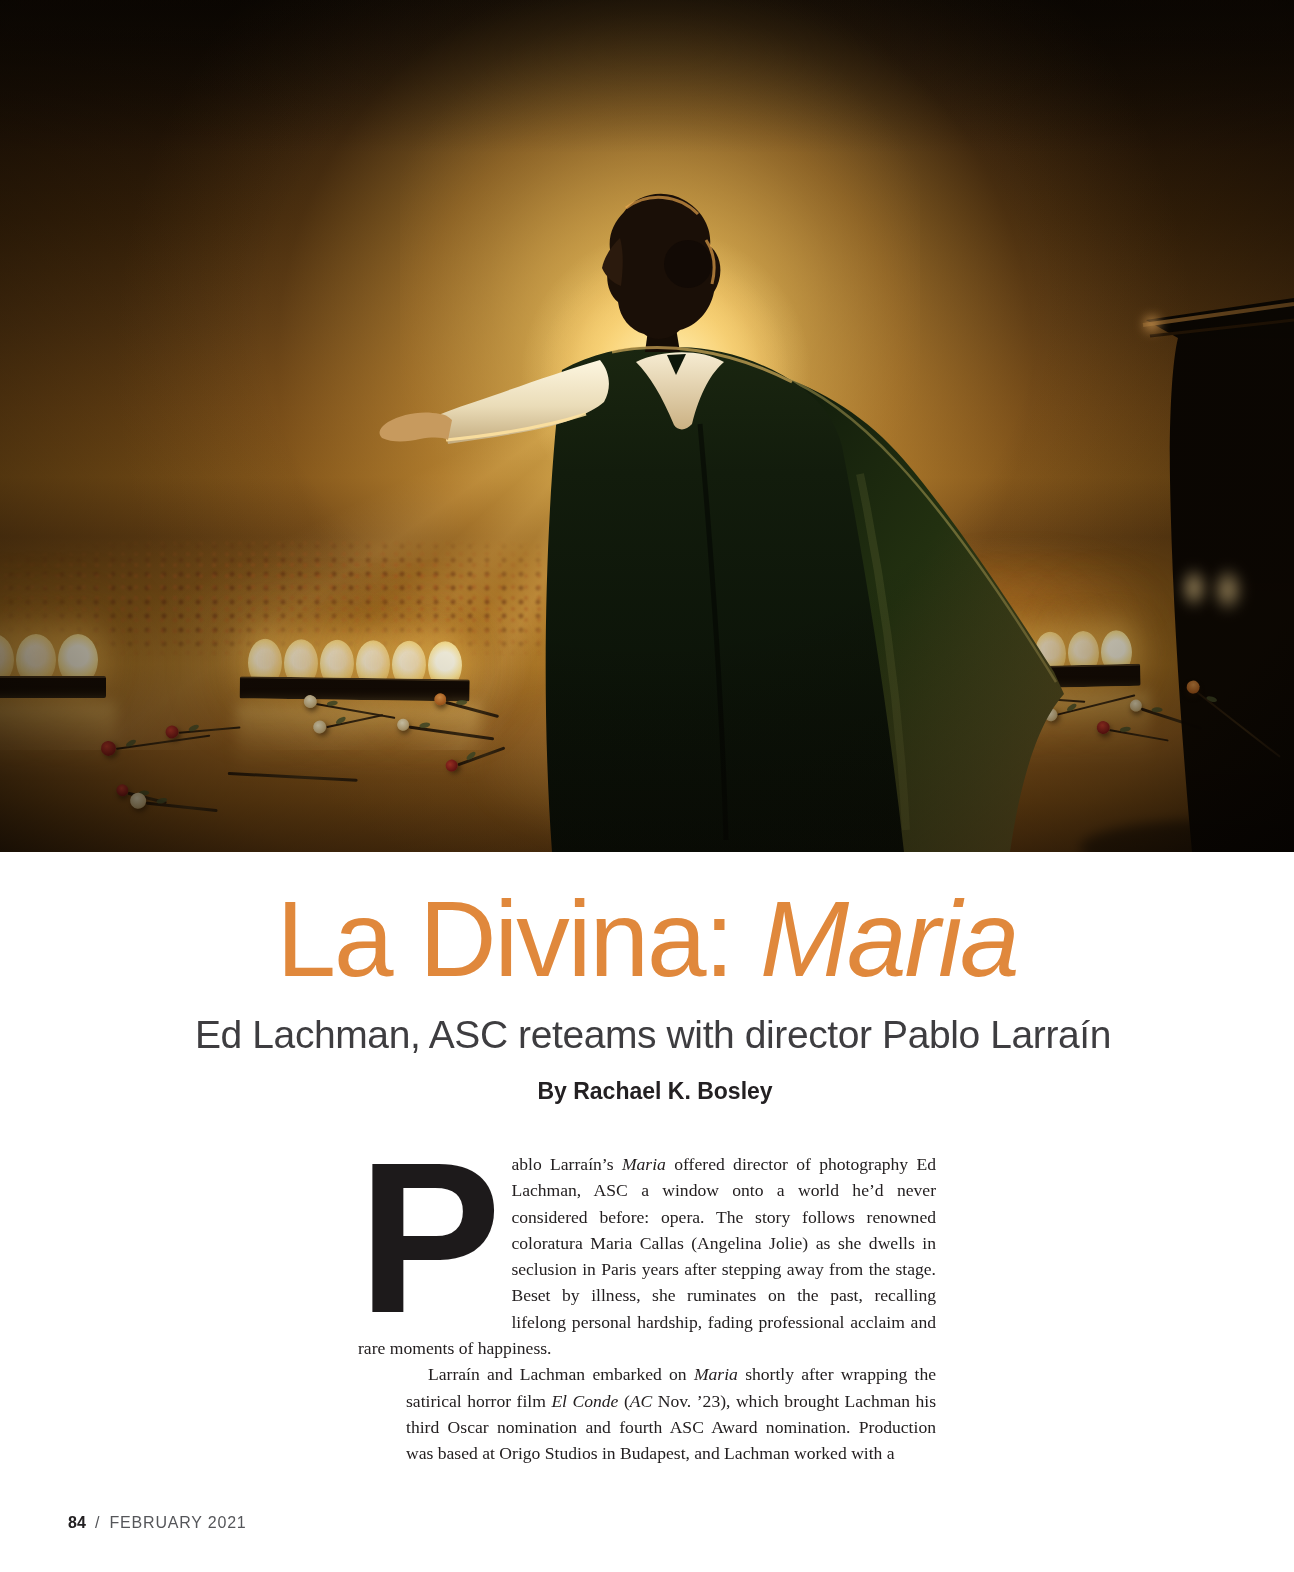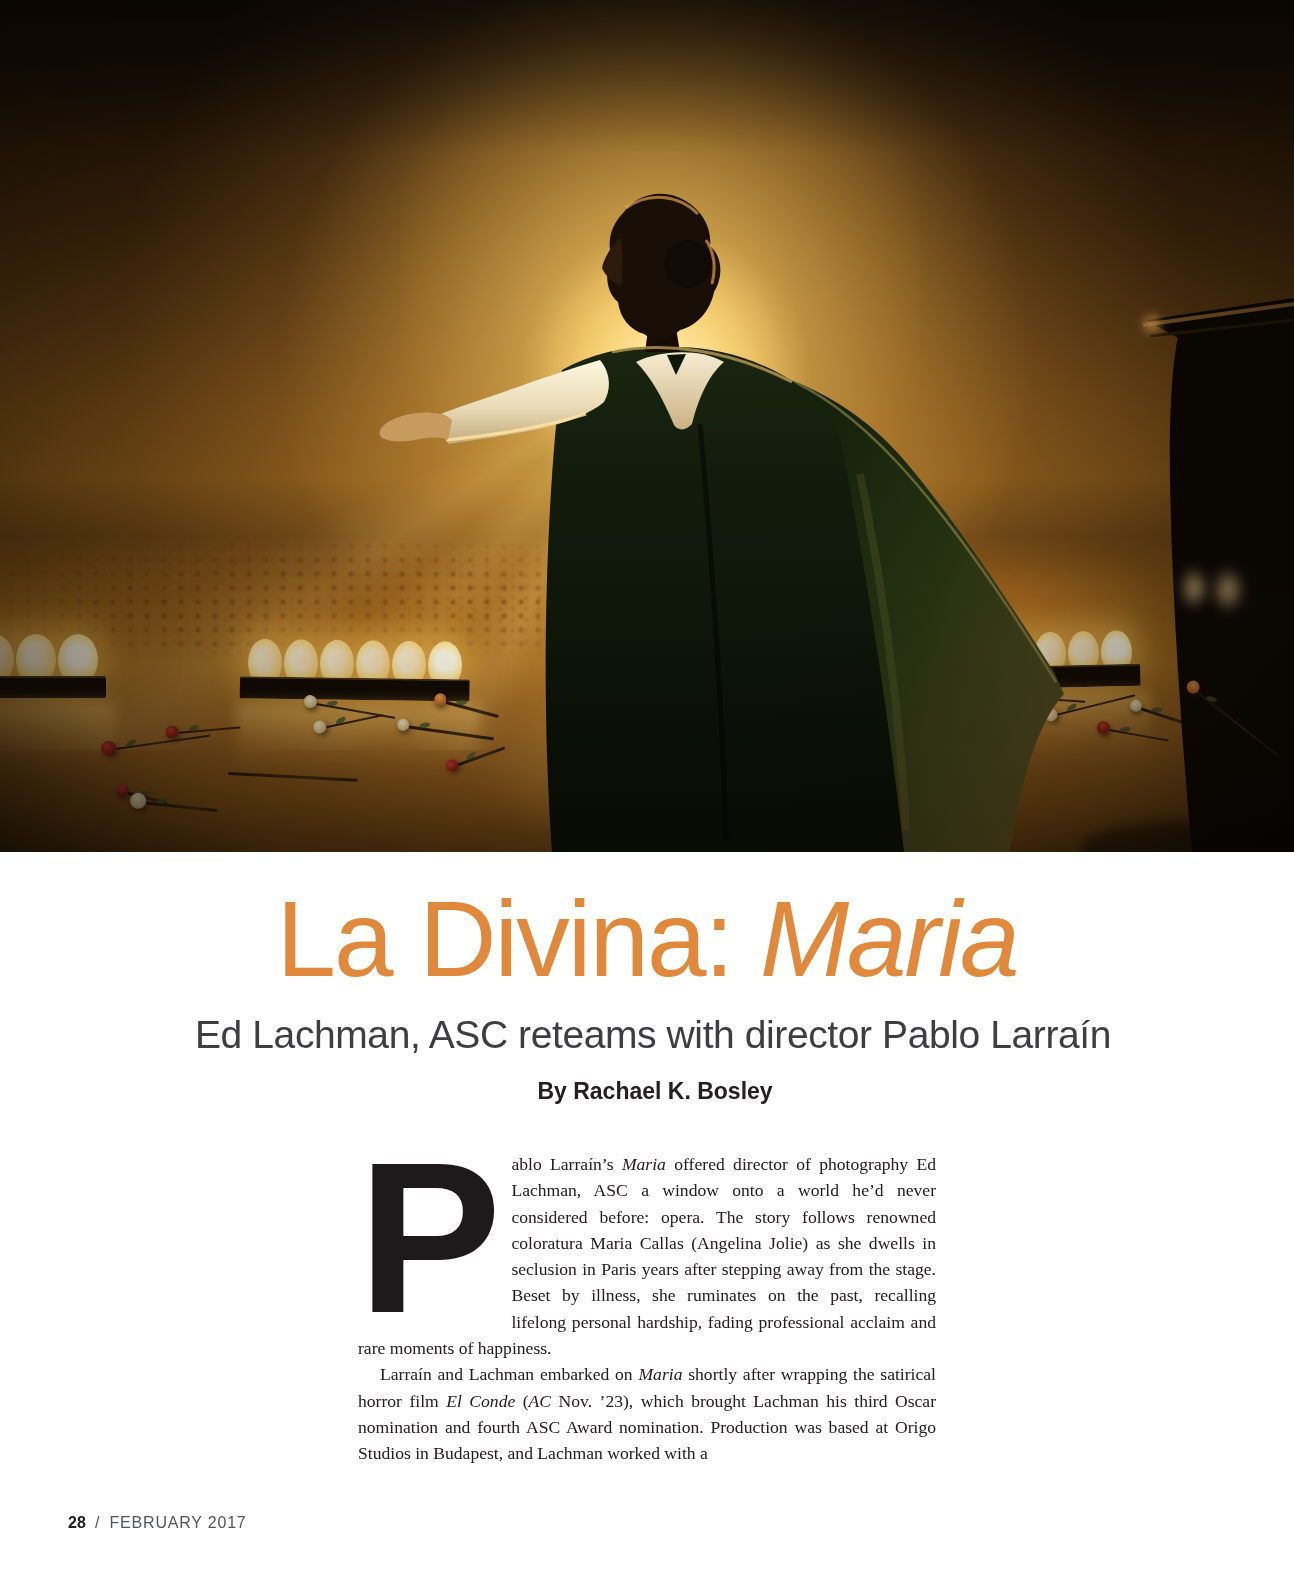--- a/index.html
+++ b/index.html
@@ -58,21 +58,21 @@
   h1.title{margin:34px 0 0 0;text-align:center;font-weight:200;font-size:107px;line-height:1;
       letter-spacing:-2px;color:var(--accent,#E0883C);
       font-family:"DejaVu Sans ExtraLight","Liberation Sans",sans-serif;}
   h1.title .it{font-style:italic;}
   .subtitle{margin:16px auto 0 auto;text-align:center;font-weight:300;font-size:39px;line-height:51px;
       color:#3E3D40;letter-spacing:-0.4px;padding-left:12px;}
   .byline{margin:18px 0 0 16px;text-align:center;font-weight:bold;font-size:23px;color:#232022;}
   .body-col{width:578px;margin:46px auto 0 auto;font-family:"Liberation Serif",serif;
       font-size:17.6px;line-height:26.3px;color:#242021;text-align:justify;}
   .body-col p{margin:0;}
-  .body-col p + p{text-indent:22px;}
+  .body-col p + p{text-indent:22px;margin-left:48px;}
   .dropcap{float:left;font-family:"Liberation Sans",sans-serif;font-weight:bold;
       font-size:215px;line-height:.74;color:#1d1a1b;margin:7px 14px 0 0;letter-spacing:-4px;}
   .footer{position:absolute;left:68px;top:1514px;font-size:16px;letter-spacing:.8px;color:#55565A;}
   .footer .pg{font-weight:bold;color:#232022;letter-spacing:0;}
   .footer .sep{margin:0 4px;color:#55565A;}
 </style>
 </head>
 <body>
 
 <div class="page">
@@ -321,17 +321,17 @@
   </div>
 
   <p class="byline">By Rachael K. Bosley</p>
 
   <div class="body-col" id="bodycol">
       <p><span class="dropcap">P</span>ablo Larraín’s <i>Maria</i> offered director of photography Ed Lachman, ASC a window onto a world he’d never considered before: opera. The story follows renowned coloratura Maria Callas (Angelina Jolie) as she dwells in seclusion in Paris years after stepping away from the stage. Beset by illness, she ruminates on the past, recalling lifelong personal hardship, fading professional acclaim and rare moments of happiness.</p>
       <p>Larraín and Lachman embarked on <i>Maria</i> shortly after wrapping the satirical horror film <i>El Conde</i> (<i>AC</i> Nov. ’23), which brought Lachman his third Oscar nomination and fourth ASC Award nomination. Production was based at Origo Studios in Budapest, and Lachman worked with a</p>
     </div>
 
   <div class="footer">
-    <span class="pg">28</span>
+    <span class="pg">84</span>
     <span class="sep">/</span>
-    <span class="issue">FEBRUARY 2017</span>
+    <span class="issue">FEBRUARY 2021</span>
   </div>
 </div>
 
 </body></html>

